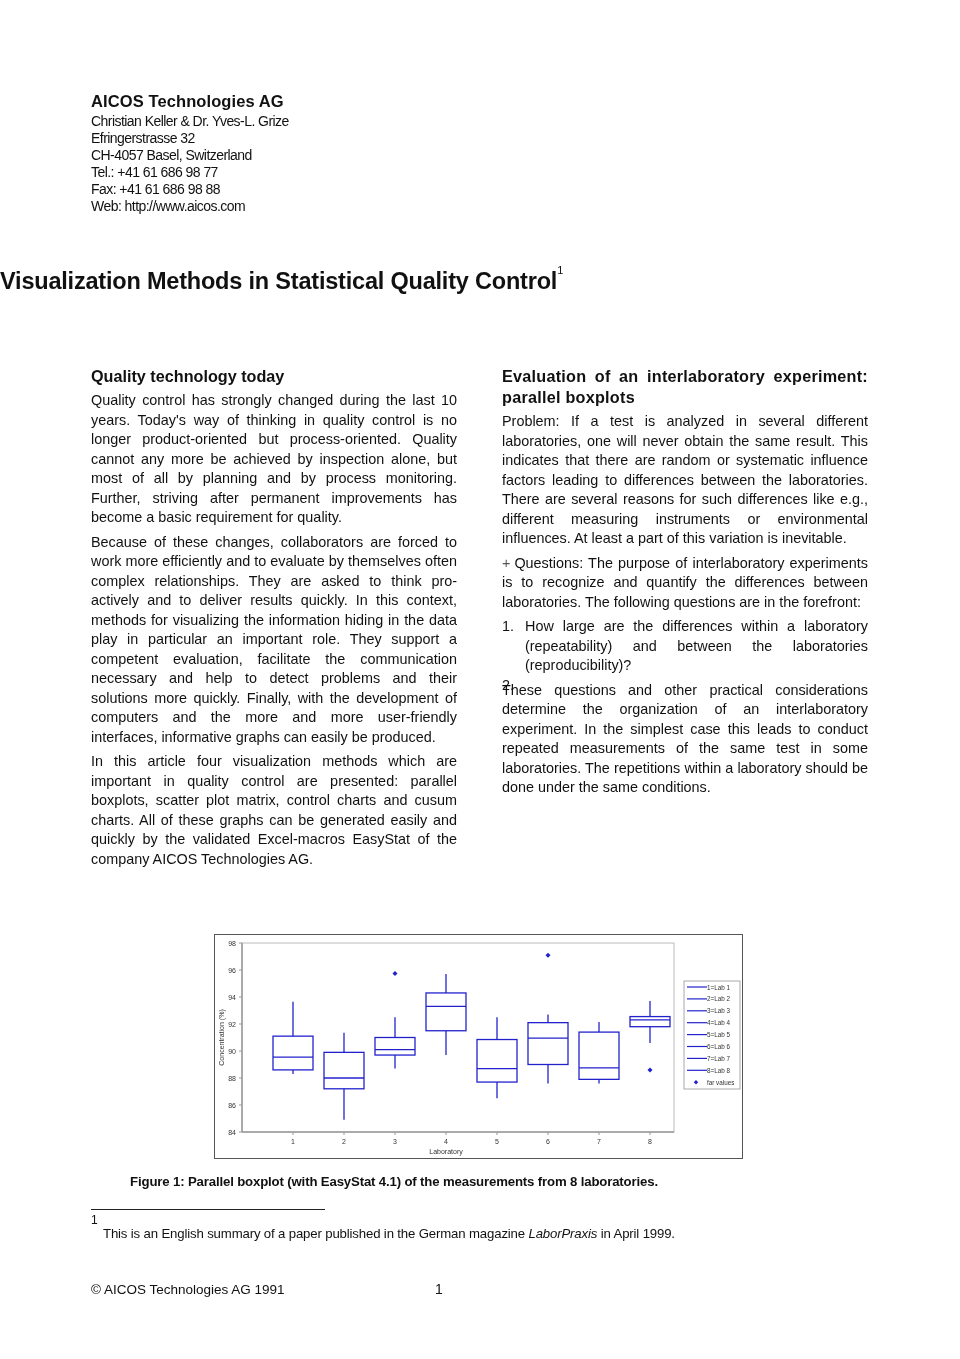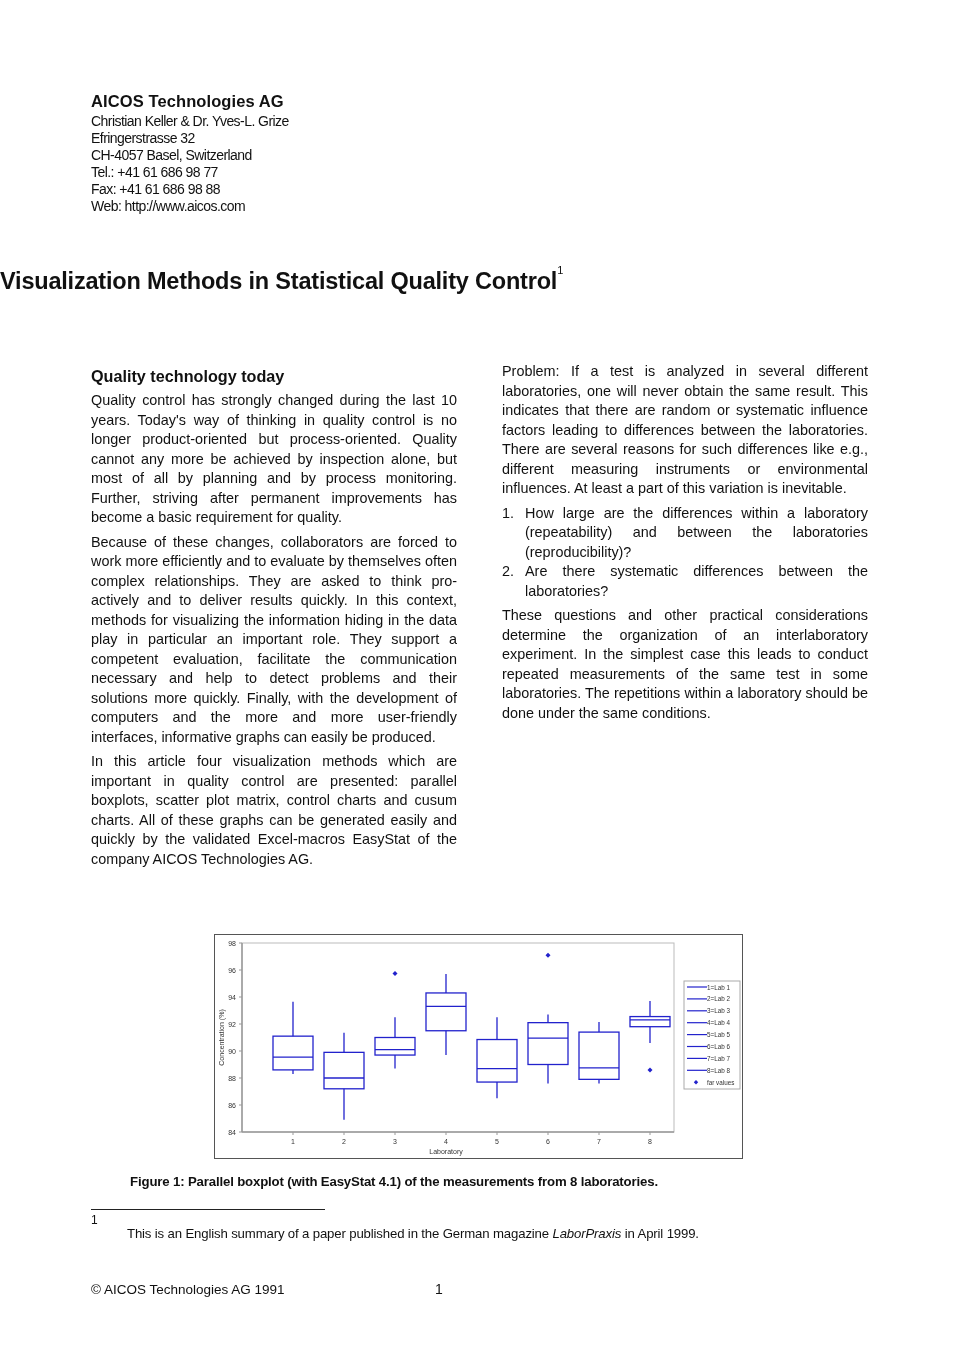--- a/index.html
+++ b/index.html
@@ -18,21 +18,21 @@
   .col p { margin: 0 0 5px 0; }
   .col ol { margin: 0 0 5px 0; padding: 0; list-style: none; }
   .col ol li { position: relative; padding-left: 23px; }
   .col ol li .num { position: absolute; left: 0; top: 0; }
   .plus { color: #555; margin-right: 4px; }
   #chart-wrap { left: 214px; top: 934px; width: 529px; height: 225px; border: 1px solid #555; box-sizing: border-box; }
   #chart-wrap svg { position: absolute; left: 0; top: 0; }
   #caption { left: 0; width: 788px; top: 1174px; text-align: center; font-size: 13.2px; font-weight: bold; letter-spacing: -0.15px; }
   #fn-rule { left: 91px; top: 1209px; width: 234px; height: 0; border-top: 1px solid #222; }
   #fn-num { left: 91px; top: 1213px; font-size: 12px; }
-  #fn-text { left: 103px; top: 1226px; font-size: 13.2px; letter-spacing: -0.15px; margin-left: 24px; }
+  #fn-text { left: 103px; top: 1226px; font-size: 13.2px; letter-spacing: -0.15px; }
   #footer-copy { left: 91px; top: 1282px; font-size: 13.5px; }
   #footer-page { left: 435px; top: 1281px; font-size: 14px; }
 </style>
 </head>
 <body>
 
 <div id="company" class="abs">AICOS Technologies AG</div>
 <div class="abs addr" style="top:113px">Christian Keller &amp;  Dr. Yves-L. Grize</div>
 <div class="abs addr" style="top:130px">Efringerstrasse 32</div>
 <div class="abs addr" style="top:147px">CH-4057 Basel, Switzerland</div>
@@ -43,24 +43,26 @@
 <div id="title" class="abs"><span>Visualization Methods in Statistical Quality Control</span><sup>1</sup></div>
 
 <div id="col-left" class="col">
   <h2>Quality technology today</h2>
   <p>Quality control has strongly changed during the last 10 years. Today's way of thinking in quality control is no longer product-oriented but process-oriented. Quality cannot any more be achieved by inspection alone, but most of all by planning and by process monitoring. Further, striving after permanent im­provements has become a basic requirement for quality.</p>
   <p>Because of these changes, collaborators are forced to work more efficiently and to evaluate by themselves often complex relationships. They are asked to think pro-actively and to deliver results quickly. In this context, methods for visualizing the information hiding in the data play in particular an important role. They support a competent evalua­tion, facilitate the communication necessary and help to detect problems and their solutions more quickly. Finally, with the development of computers and the more and more user-friendly interfaces, informative graphs can easily be produced.</p>
   <p>In this article four visualization methods which are important in quality control are presented: parallel boxplots, scatter plot matrix, control charts and cusum charts. All of these graphs can be gener­ated easily and quickly by the validated Excel-macros EasyStat of the company AICOS Tech­nologies AG.</p>
 </div>
 
 <div id="col-right" class="col">
+  <h2>Evaluation of an interlaboratory experi­ment: parallel boxplots</h2>
   <p>Problem: If a test is analyzed in several different laboratories, one will never obtain the same result. This indicates that there are random or systematic influence factors leading to differences between the laboratories. There are several reasons for such differences like e.g., different measuring in­struments or environmental influences. At least a part of this variation is inevitable.</p>
+  <p><span class="plus">+</span><span>Questions: The purpose of interlaboratory ex­periments is to recognize and quantify the differ­ences between laboratories. The following ques­tions are in the forefront:</span></p>
   <ol>
     <li><span class="num">1.</span><span>How large are the differences within a labora­tory (repeatability) and between the laboratories (reproducibility)?</span></li>
-    <li><span class="num">2.</span><span>Are there systematic differences between the laboratories?</span></li>
+    <li><span class="num">2.</span></li>
   </ol>
   <p>These questions and other practical considerations determine the organization of an interlaboratory experiment. In the simplest case this leads to con­duct repeated measurements of the same test in some laboratories. The repetitions within a labora­tory should be done under the same conditions.</p>
 </div>
 
 <div id="chart-wrap" class="abs">
   <svg id="chart" width="529" height="225">
       <rect x="27" y="8" width="432" height="189" fill="#fff" stroke="#bbb" stroke-width="1"></rect>
       <line x1="27" y1="8" x2="27" y2="197" stroke="#999" stroke-width="1.5"></line>
       <line x1="27" y1="197" x2="459" y2="197" stroke="#999" stroke-width="1.5"></line>
       <line x1="24" y1="197" x2="27" y2="197" stroke="#999"></line>

